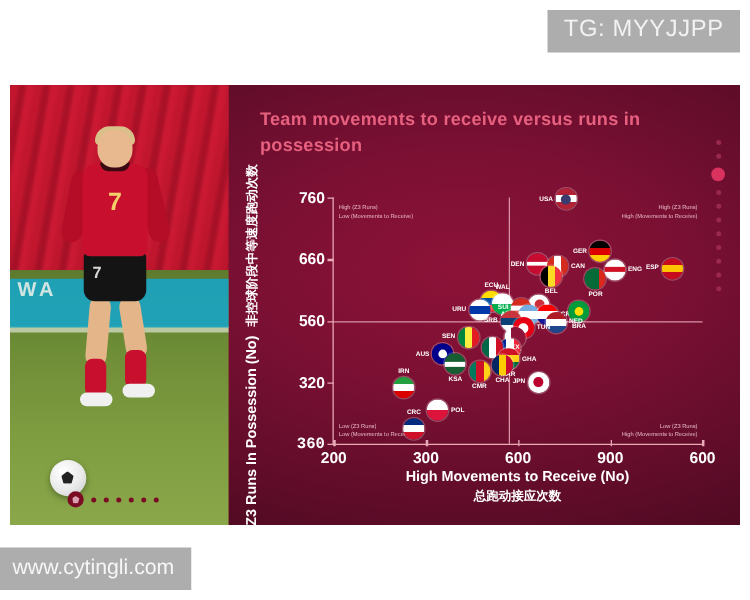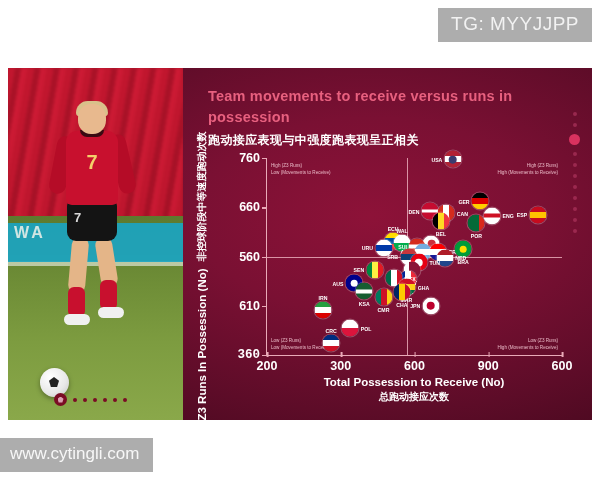--- a/index.html
+++ b/index.html
@@ -156,31 +156,30 @@
       <div class="sd"></div>
     <div class="sd"></div>
       <div class="sd"></div>
       <div class="sd"></div>
     <div class="sd"></div>
       <div class="sd"></div>
   </div>
 
   <div class="titlewrap">
     <div class="title-en">Team movements to receive versus runs in possession</div>
-    <div class="title-cn">跑动接应表现与中强度跑表现呈正相关</div>
   </div>
 
   <div class="chart">
     <div class="ylab">
       <span class="en">Z3 Runs In Possession (No)</span>
       <span class="cn">非控球阶段中等速度跑动次数</span>
     </div>
     <div class="plot" id="plot">
         <div class="ytick" style="top: 100%; font-family: Liberation Mono, monospace;">360</div>
-        <div class="ytick" style="top: 75%;">610</div>
+        <div class="ytick" style="top: 75%;">320</div>
         <div class="ytick" style="top: 50%;">560</div>
         <div class="ytick" style="top: 25%;">660</div>
         <div class="ytick" style="top: 0%;">760</div>
         <div class="xtick" style="left: 0%;">200</div>
         <div class="xtick" style="left: 25%;">300</div>
         <div class="xtick" style="left: 50%;">600</div>
         <div class="xtick" style="left: 75%;">900</div>
         <div class="xtick" style="left: 100%;">600</div>
         <div class="qv" style="left: 47.5%;"></div>
         <div class="qh" style="top: 50%;"></div>
@@ -404,17 +403,17 @@
           <div class="plabel r">POL</div>
         </div>
         <div class="pt" title="CRC (287, 385)" style="left: 21.75%; top: 93.75%;">
           <div class="flag">
             <div class="fb h3" style="--a: #002b7f; --b: #ffffff; --c: #ce1126;"></div>
           </div>
           <div class="plabel t">CRC</div>
         </div>
       </div>
     <div class="xlab">
-      <div class="en">Total Possession to Receive (No)</div>
+      <div class="en">High Movements to Receive (No)</div>
       <div class="cn">总跑动接应次数</div>
     </div>
   </div>
 </div>
 
 </body></html>

